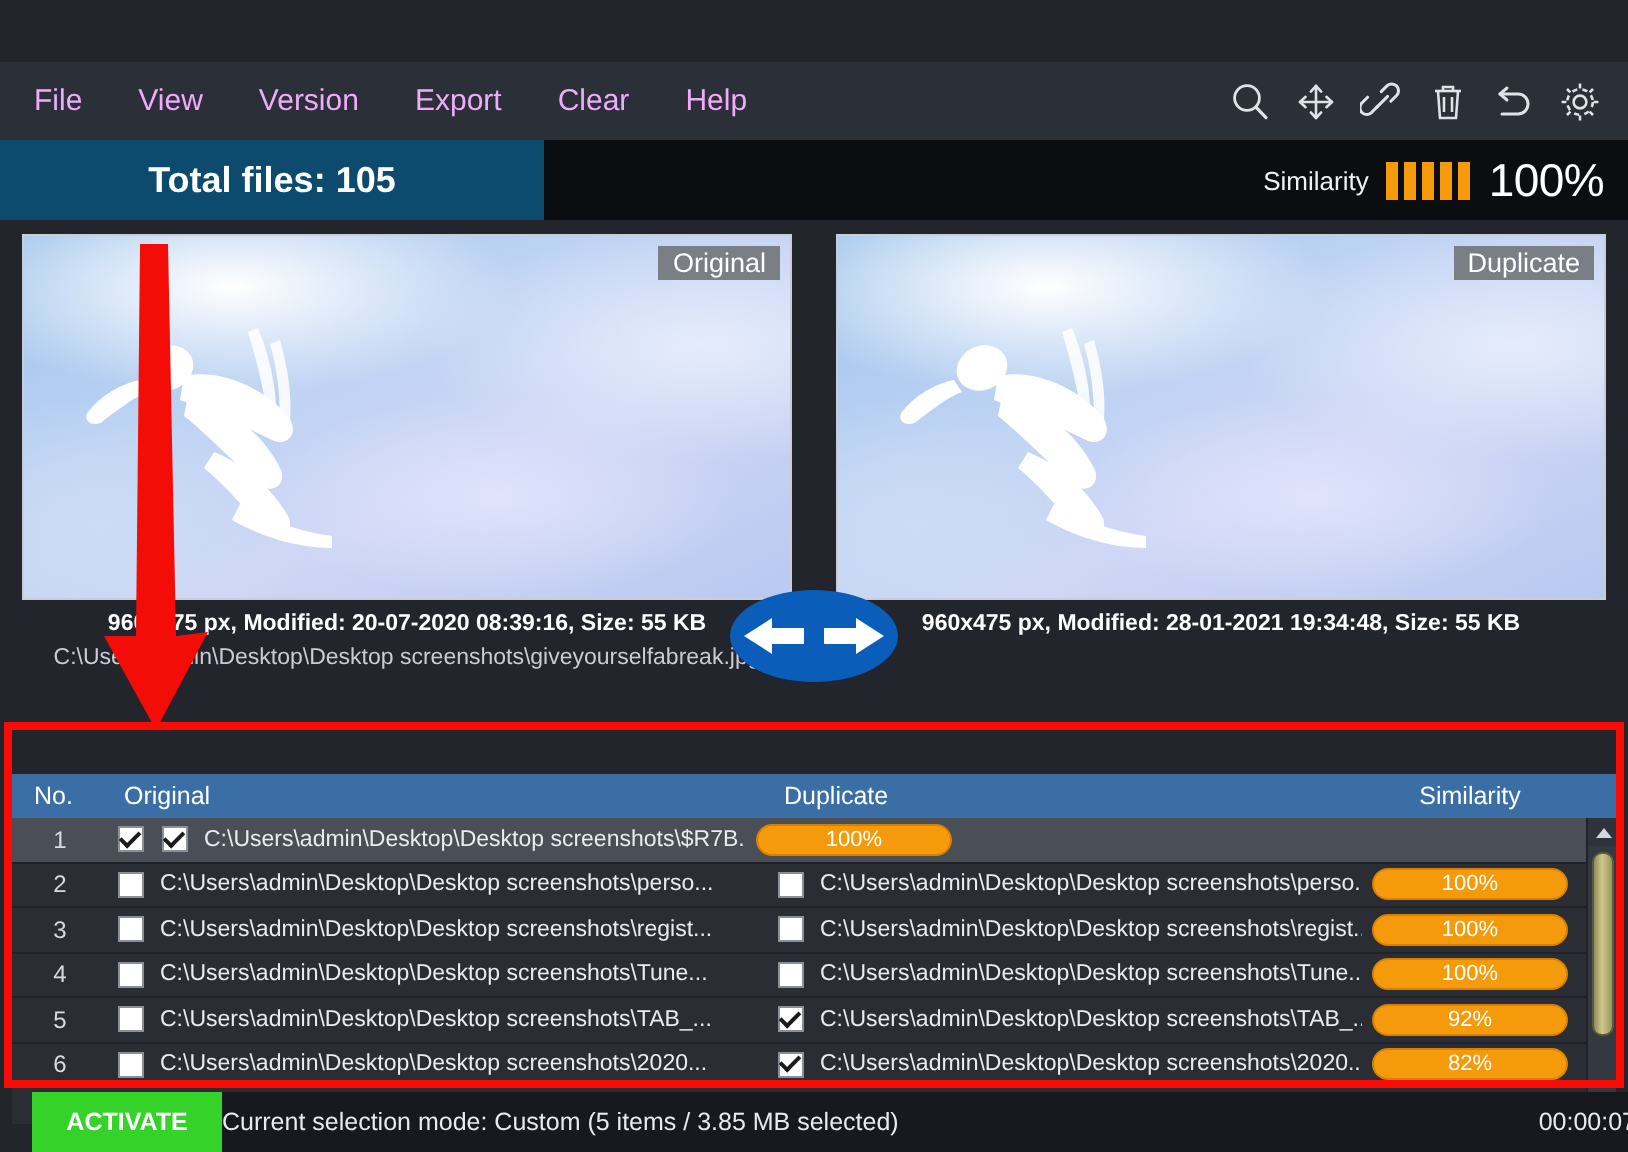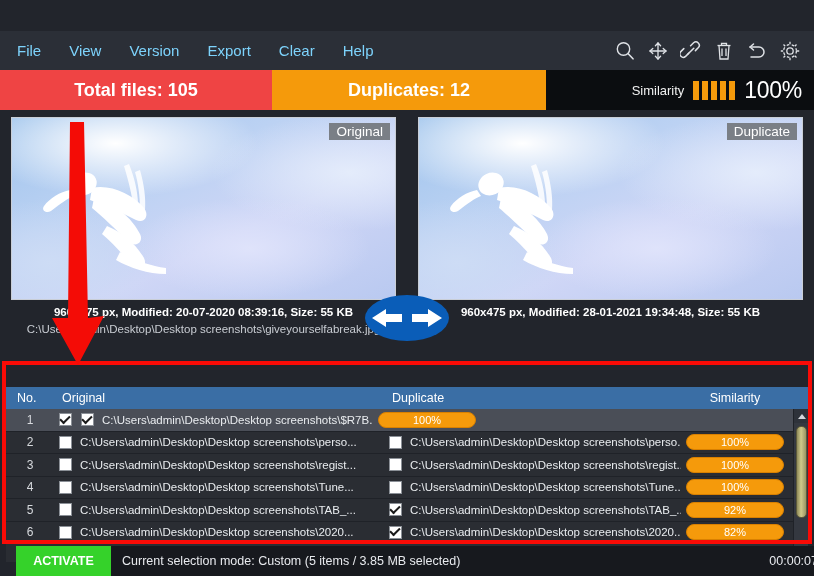--- a/index.html
+++ b/index.html
@@ -27,29 +27,29 @@
   .winbtn { width: 46px; height: 31px; display: flex; align-items: center; justify-content: center;
             color: #e6e6e6; font-size: 14px; }
   .mini { width: 11px; height: 1px; background: #e6e6e6; }
   .maxi { width: 10px; height: 10px; border: 1px solid #e6e6e6; }
 
   
   .menubar {
     position: absolute; left: 0; top: 31px; width: 814px; height: 39px;
     background: #2b2f37; display: flex; align-items: center;
   }
-  .menuitem { color: #7dd3fc; font-size: 15px; padding: 4px 11px; margin-left: 6px; }
+  .menuitem { color: #f0abfc; font-size: 15px; padding: 4px 11px; margin-left: 6px; }
   .toolicons { position: absolute; right: 8px; top: 0; height: 39px; display: flex; align-items: center; }
   .toolbtn { width: 33px; height: 33px; display: flex; align-items: center; justify-content: center; }
   .toolbtn svg { display: block; }
 
   
   .statsbar { position: absolute; left: 0; top: 70px; width: 814px; height: 40px; display: flex; }
   .stat-total {
-    width: 272px; background: #ef4444; color: #ffffff;
+    width: 272px; background: #0c4a6e; color: #ffffff;
     display: flex; align-items: center; justify-content: center;
     font-size: 18px; font-weight: bold;
   }
   .stat-dupes {
     width: 274px; background: #f59a0b; color: #ffffff;
     display: flex; align-items: center; justify-content: center;
     font-size: 18px; font-weight: bold;
   }
   .stat-sim {
     flex: 1; background: #0b0d10; display: flex; align-items: center; justify-content: flex-end;
@@ -127,21 +127,21 @@
   .sb-up i { border-bottom: 5px solid #d4d7dc; }
   .sb-dn i { border-top: 5px solid #d4d7dc; }
   .sb-thumb { position: absolute; left: 2px; top: 17px; width: 11px; height: 92px; border-radius: 5px;
               background: linear-gradient(90deg,#8f8a5a,#cfc98a 45%,#9a9463); border: 1px solid #5d5a3a; }
 
   
   .statusbar { position: absolute; left: 16px; top: 546px; width: 814px; height: 30px;
                background: #17191e; display: flex; align-items: center; }
   .activate { width: 95px; height: 30px; background: #35d22a; color: #ffffff;
               font-size: 12.5px; font-weight: bold; display: flex; align-items: center; justify-content: center; }
-  .status-text { color: #e8eaee; font-size: 12.5px; margin-left: 11px; }
+  .status-text { color: #e8eaee; font-size: 12.5px; margin-left: 0; }
   .timer { position: absolute; right: 12px; color: #e8eaee; font-size: 12.5px; }
 </style>
 </head>
 <body>
 
 <div id="app">
 
 
   <div class="menubar">
     <div class="menuitem">File</div>
@@ -193,21 +193,20 @@
           <circle cx="11" cy="11" r="3.2"></circle>
           <path d="M11 1.8 V4.2 M11 17.8 V20.2 M1.8 11 H4.2 M17.8 11 H20.2 M4.5 4.5 L6.2 6.2 M15.8 15.8 L17.5 17.5 M17.5 4.5 L15.8 6.2 M6.2 15.8 L4.5 17.5"></path>
           <circle cx="11" cy="11" r="6.4" stroke-dasharray="2.6 2.6"></circle>
           </svg>
       </div>
     </div>
   </div>
 
   <div class="statsbar">
     <div class="stat-total">Total files: 105</div>
-    <div class="stat-dupes">Duplicates: 12</div>
     <div class="stat-sim">
       <span class="sim-label">Similarity</span>
       <span class="sim-bars">
           <i></i>
           <i></i>
           <i></i>
           <i></i>
           <i></i>
         </span>
       <span class="sim-pct">100%</span>

